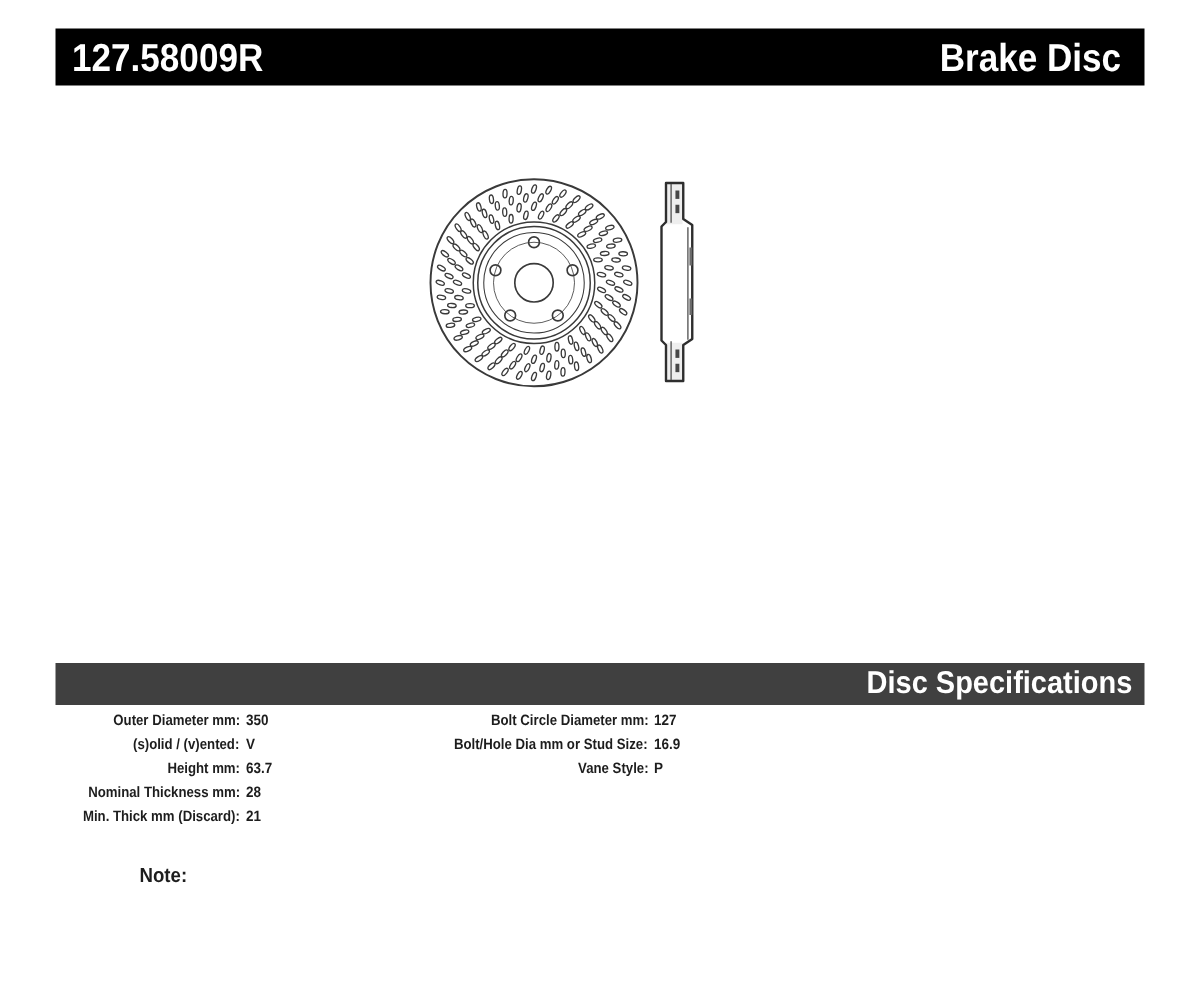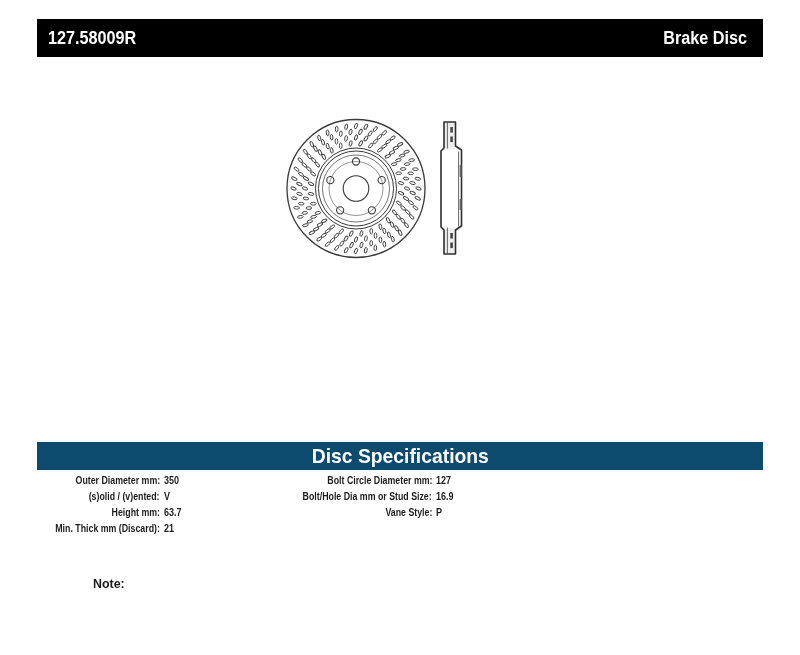--- a/index.html
+++ b/index.html
@@ -9,31 +9,31 @@
     background:#ffffff;
     font-family:"Liberation Sans", sans-serif;
     color:#1d1d1d;
     overflow:hidden;
   }
   
   .title-bar{
     position:absolute;left:37px;top:19px;width:726px;height:38px;
     background:#000;color:#fff;
     display:flex;align-items:center;justify-content:space-between;
-    font-weight:bold;font-size:18px;line-height:38px;
+    font-weight:bold;font-size:26px;line-height:38px;
   }
   .part-number{display:inline-block;margin-left:11px;transform:scaleX(.9);transform-origin:0 50%;white-space:nowrap;}
   .product-title{display:inline-block;margin-right:16px;transform:scaleX(.9);transform-origin:100% 50%;white-space:nowrap;}
   
   .drawing-svg{position:absolute;left:260px;top:95px;width:230px;height:180px;}
   
   .spec-bar{
     position:absolute;left:37px;top:442px;width:726px;height:28px;
-    background:#0c4a6e;color:#fff;
-    display:flex;align-items:center;justify-content:center;
+    background:#404040;color:#fff;
+    display:flex;align-items:center;justify-content:flex-end;
     font-weight:bold;font-size:21px;
   }
   .spec-bar span{display:inline-block;transform:scaleX(.92);transform-origin:50% 50%;white-space:nowrap;}
   
   .spec-col{position:absolute;top:473px;font-size:10px;font-weight:bold;}
   .col-left{left:37px;width:260px;}
   .col-middle{left:280px;width:260px;}
   .col-right{left:545px;width:250px;}
   .spec-row{position:relative;height:16px;}
   .spec-label,.spec-value{
@@ -258,20 +258,24 @@
   <div class="spec-row">
     <span class="spec-label">(s)olid / (v)ented:</span>
     <span class="spec-value">V</span>
   </div>
 
   <div class="spec-row">
     <span class="spec-label">Height mm:</span>
     <span class="spec-value">63.7</span>
   </div>
 
+  <div class="spec-row">
+    <span class="spec-label">Nominal Thickness mm:</span>
+    <span class="spec-value">28</span>
+  </div>
 
   <div class="spec-row">
     <span class="spec-label">Min. Thick mm (Discard):</span>
     <span class="spec-value">21</span>
   </div>
 </div>
   <div class="spec-col col-middle">
 
 
   <div class="spec-row">

